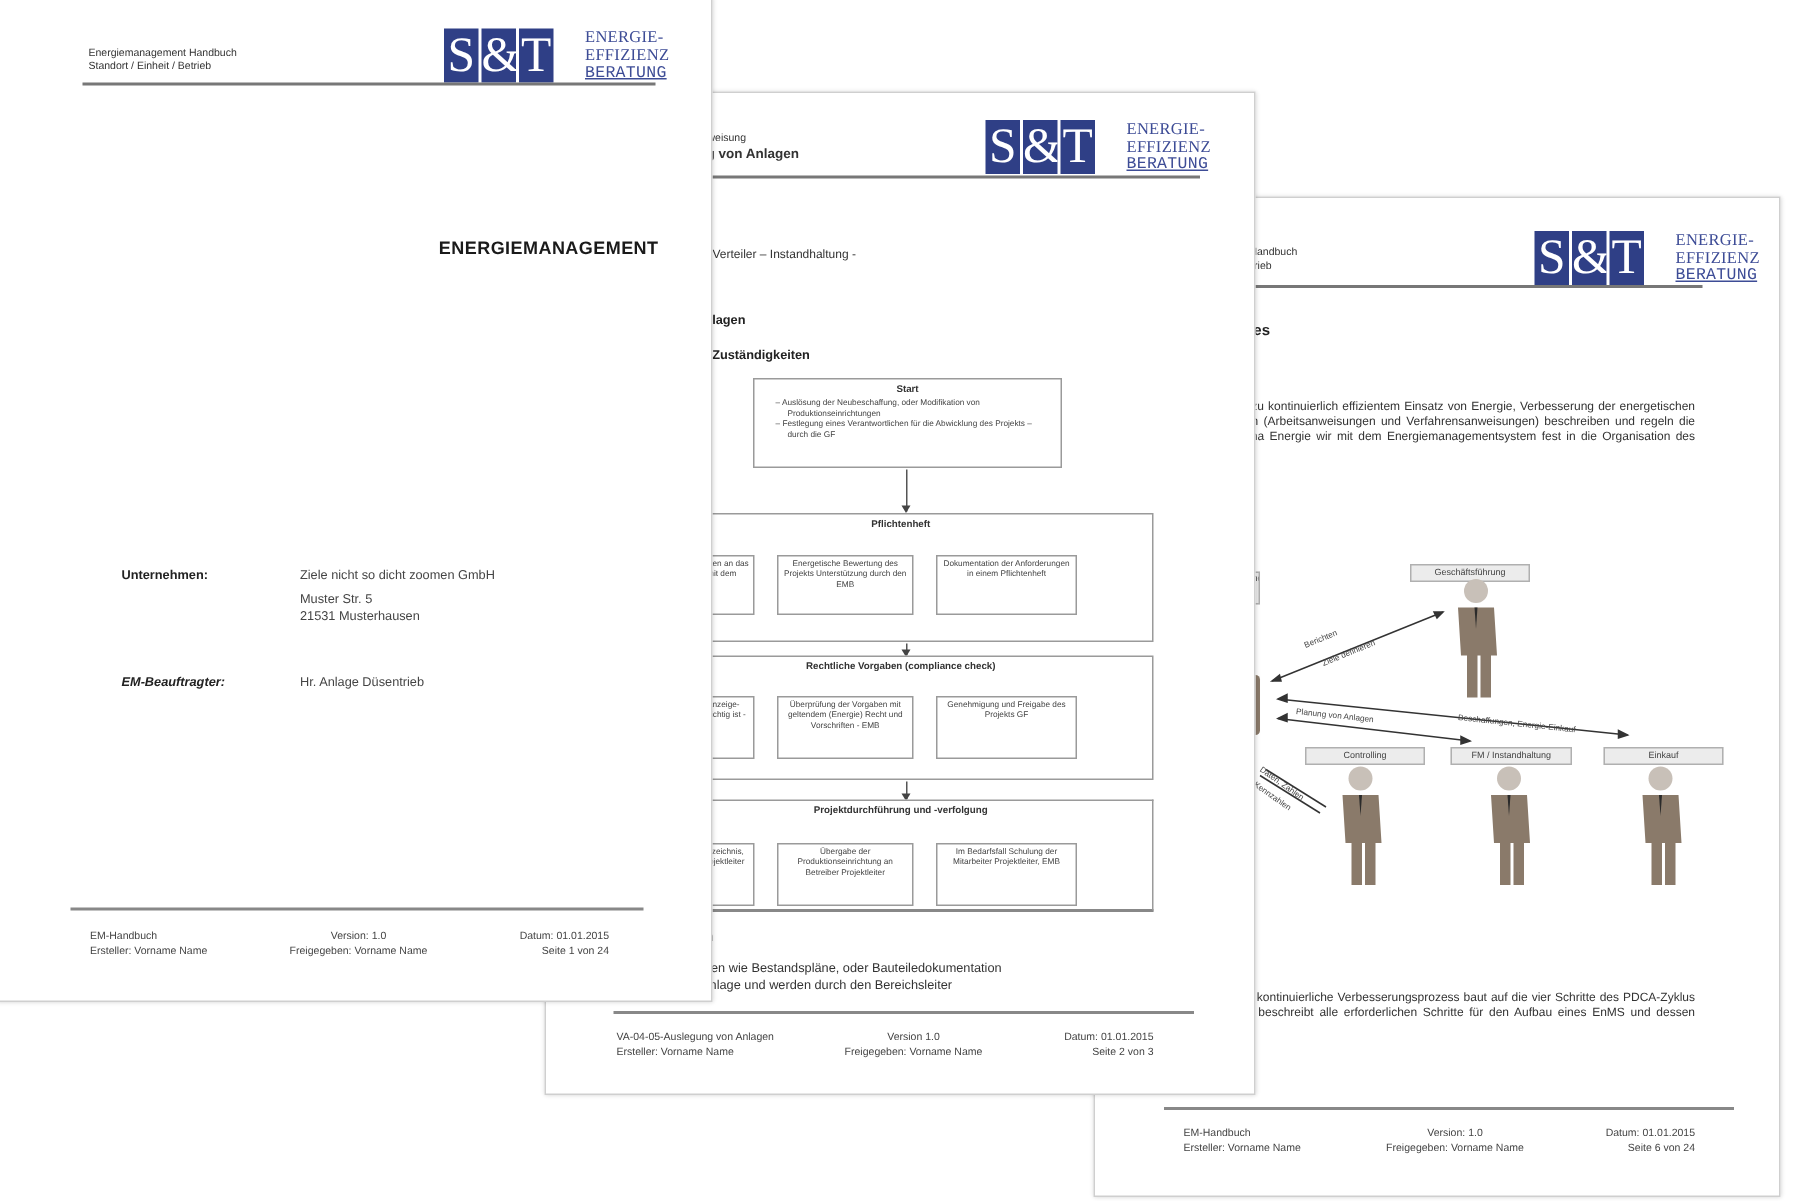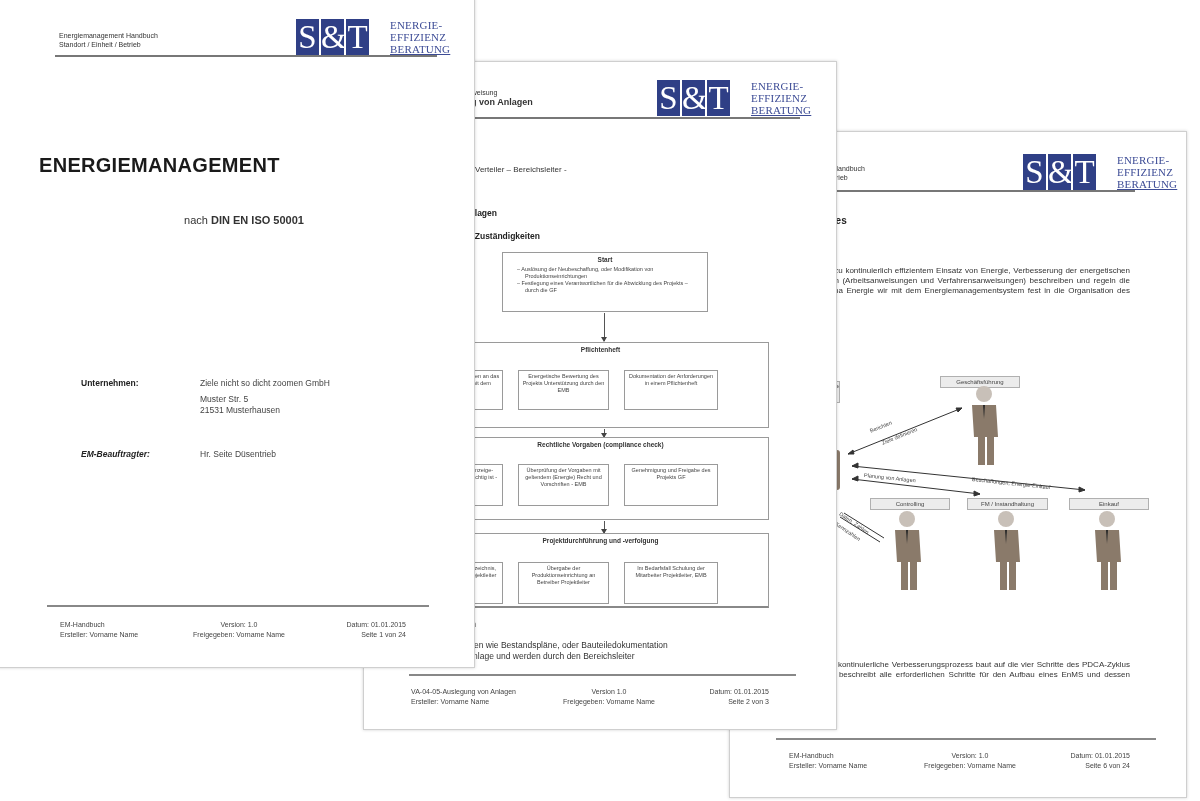--- a/index.html
+++ b/index.html
@@ -24,30 +24,30 @@
 
   
   .logo { position: absolute; display: flex; align-items: flex-end; }
   .logo-box {
     width: 23px; height: 36px; background: #2f3f86; color: #fff;
     font-family: "Liberation Serif", serif; font-size: 33px; line-height: 36px;
     text-align: center; margin-right: 2px; overflow: hidden;
   }
   .logo-words { margin-left: 19px; font-family: "Liberation Serif", serif; color: #3d4c96;
     font-size: 11px; line-height: 12px; letter-spacing: 0.2px; }
-  .logo-words div:last-child { text-decoration: underline; }
+  .logo-words div:last-child { text-decoration: underline; font-family: Liberation Mono, monospace; }
 
   
   .ftr-rule { position: absolute; height: 2px; background: #888; }
   .ftr-col { position: absolute; font-size: 7px; line-height: 10px; color: #444; white-space: nowrap; }
   .ftr-col.c { text-align: center; }
   .ftr-col.r { text-align: right; }
 
   
-  .title-main { font-weight: bold; font-size: 20px; line-height: 23px; text-align: left; color: #1a1a1a; letter-spacing: 0.3px; }
+  .title-main { font-weight: bold; font-size: 12px; line-height: 23px; text-align: right; color: #1a1a1a; letter-spacing: 0.3px; }
   .title-sub { font-size: 11px; font-weight: bold; color: #333; text-align: center; }
   .title-sub .light { font-weight: normal; }
   .field-label { font-size: 8.5px; font-weight: bold; color: #222; }
   .field-val { font-size: 8.5px; color: #444; line-height: 11px; }
 
   
   .p2-text { font-size: 8px; color: #333; white-space: nowrap; }
   .p2-heading { font-size: 8.5px; font-weight: bold; color: #222; white-space: nowrap; }
   .fc-box { position: absolute; border: 1px solid #9a9a9a; background: #fff; }
   .fc-title { position: absolute; font-size: 6.5px; font-weight: bold; color: #333; text-align: center; width: 100%; }
@@ -179,21 +179,21 @@
     <div class="logo-box">&amp;</div>
     <div class="logo-box">T</div>
     <div class="logo-words">
       <div>ENERGIE-</div>
       <div>EFFIZIENZ</div>
       <div>BERATUNG</div>
     </div>
   </div>
   <div class="hdr-rule" style="left:0; top:55px; width:436px;"></div>
 
-  <div class="abs p2-text" style="left:111px; top:103px;">Verteiler – Bereichsleiter -</div>
+  <div class="abs p2-text" style="left:111px; top:103px;">Verteiler – Instandhaltung -</div>
   <div class="abs p2-heading" style="left:36px; top:146px;">Auslegung von Anlagen</div>
   <div class="abs p2-heading" style="left:24px; top:169px;">Vorgehensweise und Zuständigkeiten</div>
 
   <div class="fc-box" style="left:138px; top:190px; width:206px; height:60px;">
     <div class="fc-title" style="top:3px;">Start</div>
     <div class="fc-list" style="left:8px; top:13px; width:192px;">
       <div>– <span>Auslösung der Neubeschaffung, oder Modifikation von Produktionseinrichtungen</span></div>
       <div>– <span>Festlegung eines Verantwortlichen für die Abwicklung des Projekts – durch die GF</span></div>
     </div>
   </div>
@@ -256,33 +256,29 @@
       <div>ENERGIE-</div>
       <div>EFFIZIENZ</div>
       <div>BERATUNG</div>
     </div>
   </div>
   <div class="hdr-rule" style="left:56px; top:56px; width:382px;"></div>
 
   <div class="abs" style="left:40px; top:155px; width:400px;">
     <div class="title-main">ENERGIEMANAGEMENT</div>
   </div>
-  <div class="abs title-sub" style="left:40px; top:215px; width:410px;">
-    <span class="light">nach</span>
-    <span>DIN EN ISO 50001</span>
-  </div>
 
   <div class="abs field-label" style="left:82px; top:379px;">Unternehmen:</div>
   <div class="abs field-val" style="left:201px; top:379px;">Ziele nicht so dicht zoomen GmbH</div>
   <div class="abs field-val" style="left:201px; top:395px;">
     <div>Muster Str. 5</div>
     <div>21531 Musterhausen</div>
   </div>
   <div class="abs field-label" style="left:82px; top:450px;font-style:italic;">EM-Beauftragter:</div>
-  <div class="abs field-val" style="left:201px; top:450px;">Hr. Seite Düsentrieb</div>
+  <div class="abs field-val" style="left:201px; top:450px;">Hr. Anlage Düsentrieb</div>
 
   <div class="ftr-rule" style="left:48px; top:606px; width:382px;"></div>
   <div class="ftr-col" style="left:61px; top:621px;">
     <div>EM-Handbuch</div>
     <div>Ersteller: Vorname Name</div>
   </div>
   <div class="ftr-col c" style="left:185px; top:621px; width:110px;">
     <div>Version: 1.0</div>
     <div>Freigegeben: Vorname Name</div>
   </div>

